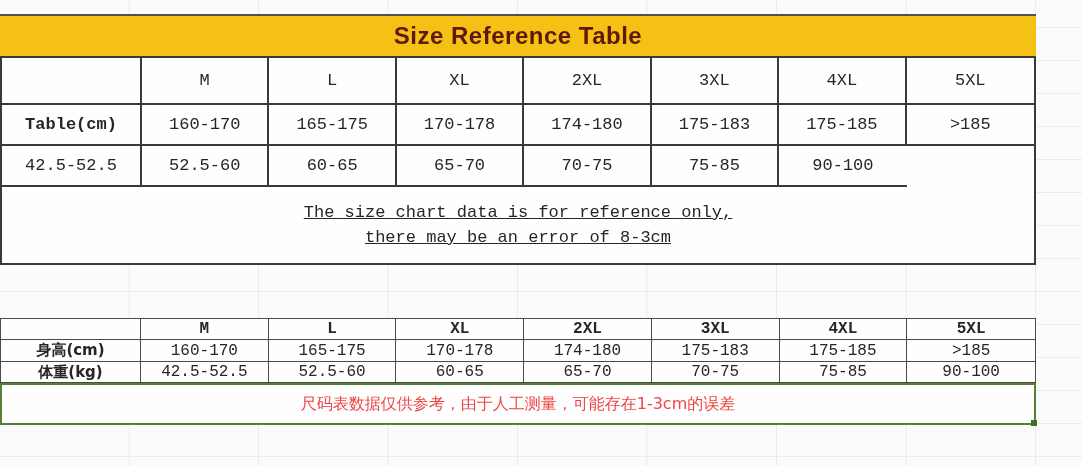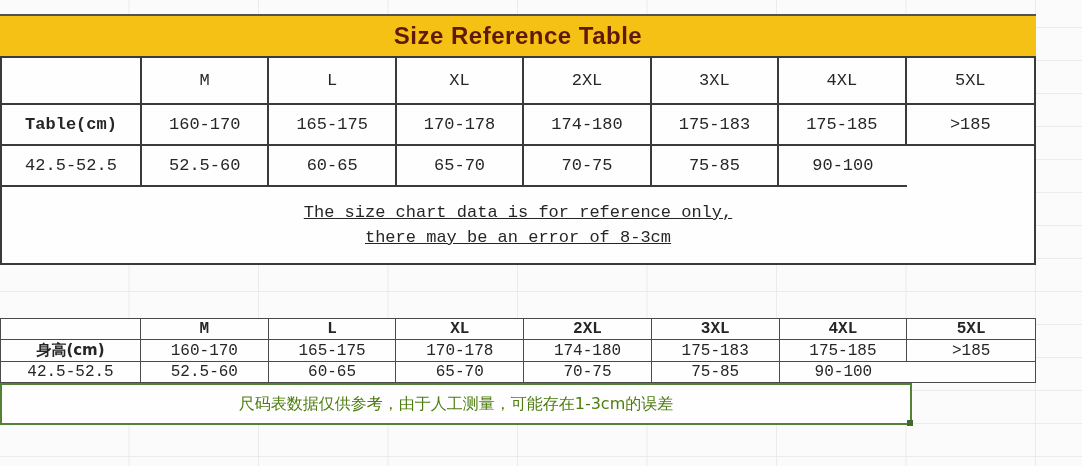--- a/index.html
+++ b/index.html
@@ -58,26 +58,26 @@
   .cell.label { font-weight:bold; }
   .grid-zh .cell.hdr { font-weight:bold; }
   .grid-zh .cell.label { font-family:"DejaVu Sans","Liberation Sans",sans-serif; font-weight:bold; font-size:15px; }
   .note-en {
     grid-column:1 / -1;
     display:flex; flex-direction:column; align-items:center; justify-content:center;
     border-bottom:none; border-right:none;
     line-height:25px; font-size:17px;text-decoration:underline;
   }
   .note-zh-box {
-    position:absolute; top:383px; left:0; width:912px; height:42px;
+    position:absolute; top:383px; left:0; width:1036px; height:42px;
     border:2px solid #538135;
     background:#fefefe;
     display:flex; align-items:center; justify-content:center;
     font-family:"DejaVu Sans","Liberation Sans",sans-serif;
-    font-size:16px; color:#4d7c0f;
+    font-size:16px; color:#ef4444;
   }
   .fill-handle {
     position:absolute; right:-3px; bottom:-3px;
     width:6px; height:6px; background:#3f6b2e;
   }
 </style>
 </head>
 <body>
 
 <div class="sheet">
@@ -134,20 +134,21 @@
 
     <div class="cell label">身高(cm)</div>
     <div class="cell">160-170</div>
     <div class="cell">165-175</div>
     <div class="cell">170-178</div>
     <div class="cell">174-180</div>
     <div class="cell">175-183</div>
     <div class="cell">175-185</div>
     <div class="cell c-last">&gt;185</div>
 
+    <div class="cell label r-last">体重(kg)</div>
     <div class="cell r-last">42.5-52.5</div>
     <div class="cell r-last">52.5-60</div>
     <div class="cell r-last">60-65</div>
     <div class="cell r-last">65-70</div>
     <div class="cell r-last">70-75</div>
     <div class="cell r-last">75-85</div>
     <div class="cell c-last r-last">90-100</div>
   </div>
 
   <div class="note-zh-box">

